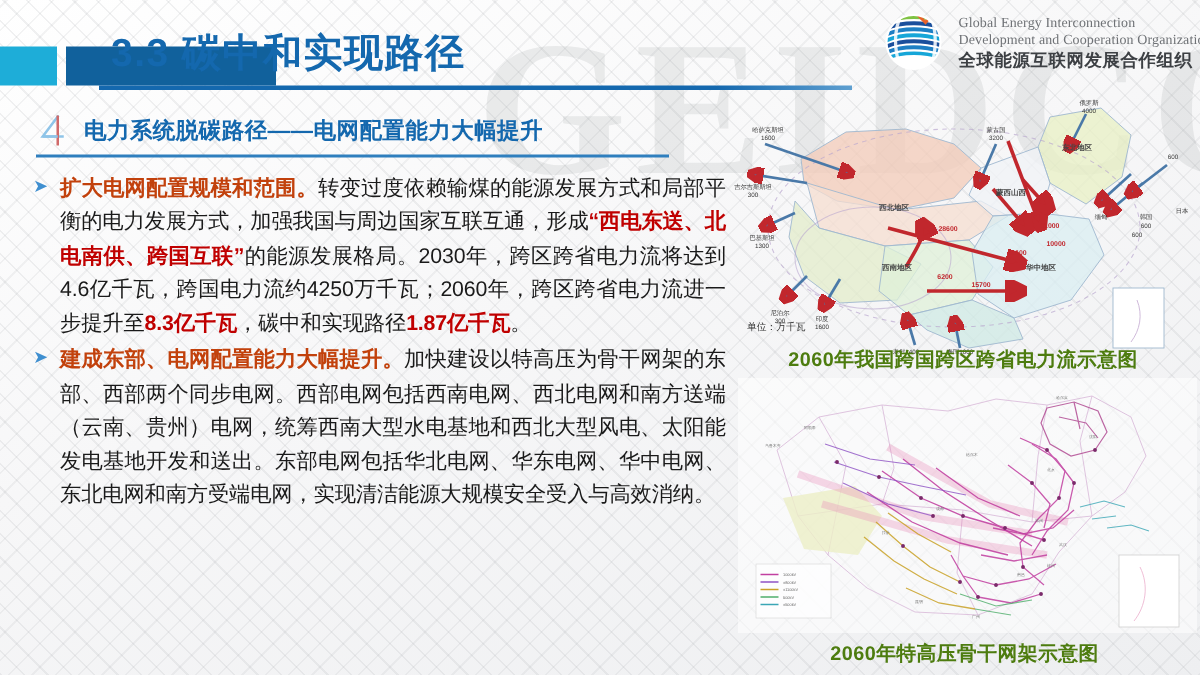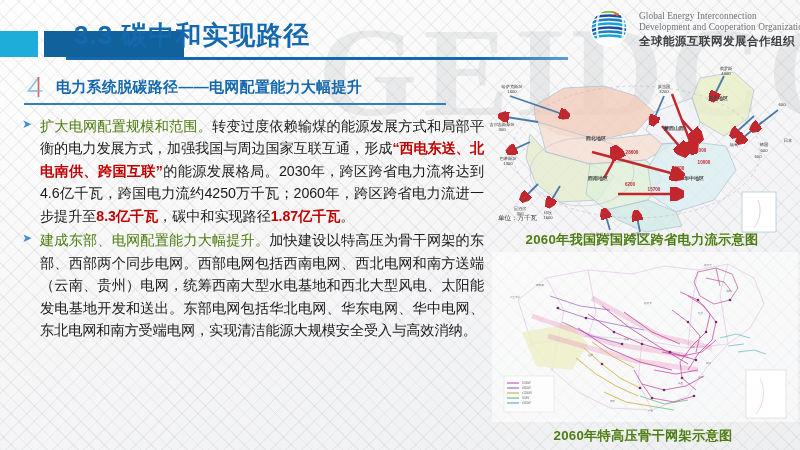--- a/index.html
+++ b/index.html
@@ -98,21 +98,21 @@
   }
   .para { position: relative; padding-left: 18px; margin-bottom: 2px; }
   .bullet-arrow {
     position: absolute; left: 0; top: 3px;
     color: #3f8fd0; font-size: 12px; line-height: 1;
   }
   .ptext {
     font-size: 14.2px; line-height: 1.58; color: #1a1a1a; text-align: justify;
     letter-spacing: -0.1px;
   }
-  .lead { color: #4d7c0f; font-weight: 400; }
+  .lead { color: #c2410c; font-weight: 700; }
   .hl-red { color: #C00000; font-weight: 700; }
 
   
   .map-panel { position: absolute; z-index: 5; }
   #map-top { left: 486px; top: 60px; width: 312px; height: 176px; }
   #map-bottom { left: 492px; top: 252px; width: 306px; height: 170px; }
   .map-caption {
     position: absolute; z-index: 8;
     width: 100%; text-align: center;
     font-size: 13.2px; font-weight: 700; color: #4d7c0f; letter-spacing: .3px;

